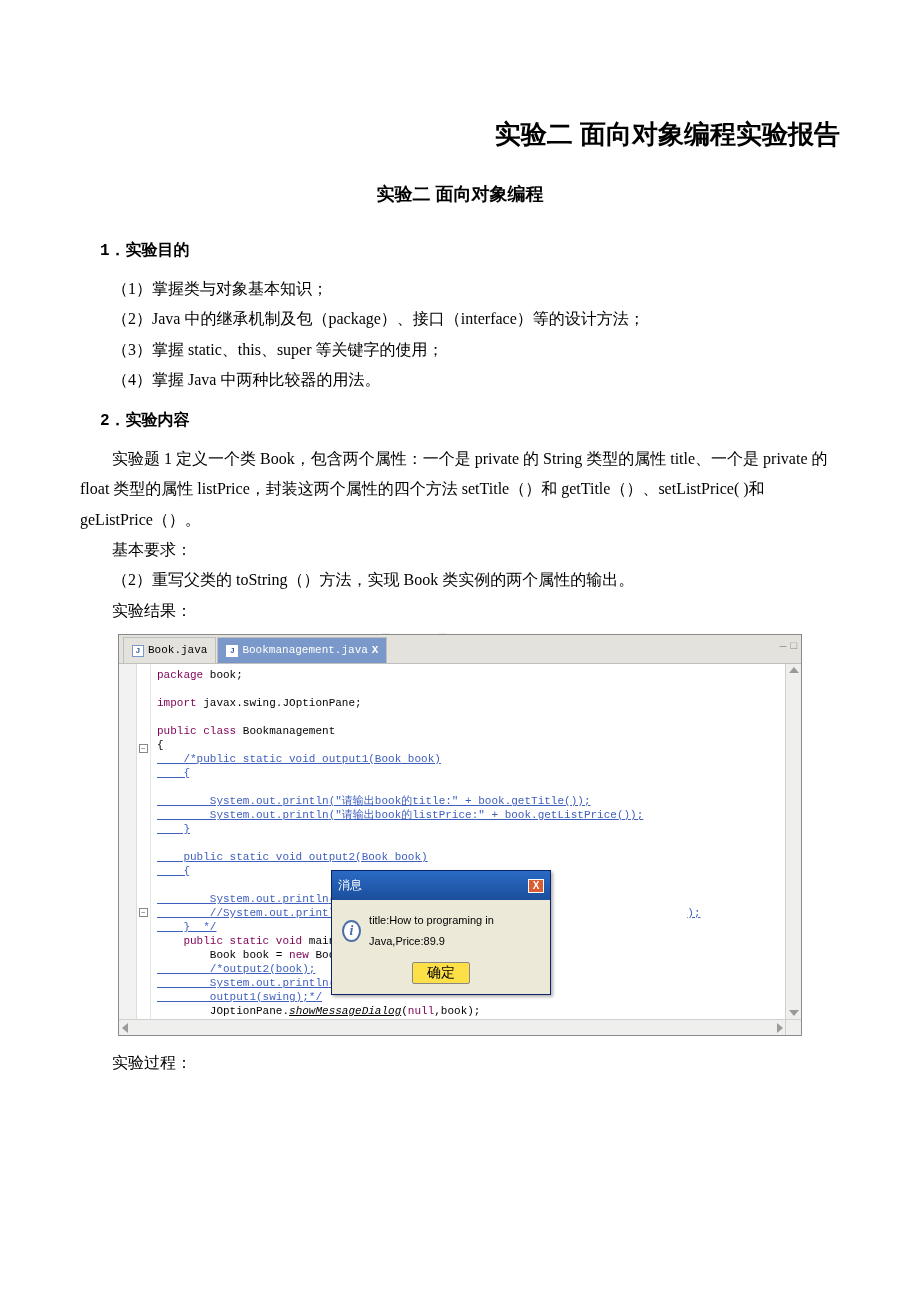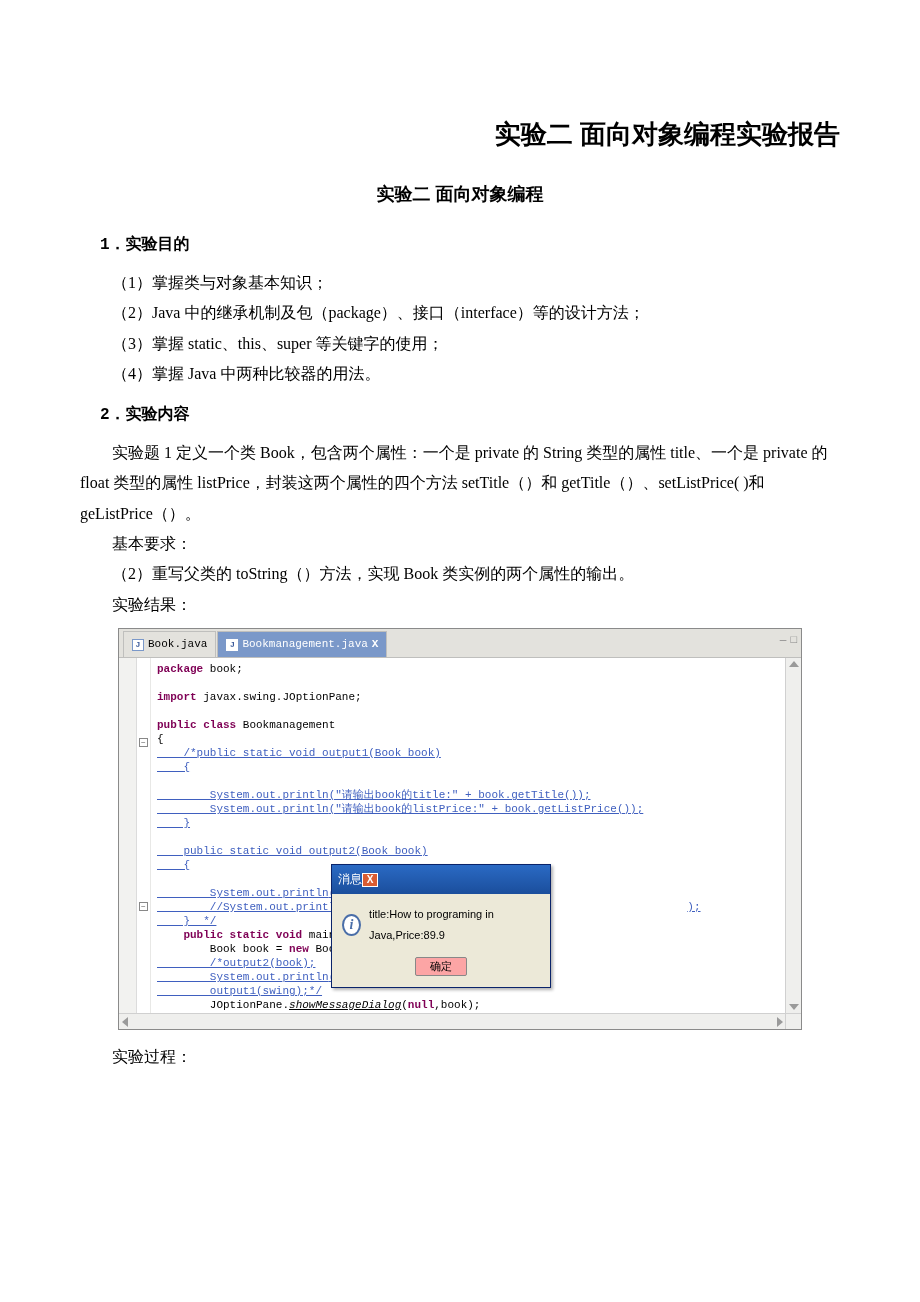--- a/index.html
+++ b/index.html
@@ -18,21 +18,21 @@
     font-weight: bold;
     font-size: 26px;
     text-align: right;
     margin-bottom: 18px;
   }
   h2 {
     font-family: "SimHei", "黑体", sans-serif;
     font-weight: bold;
     font-size: 18px;
     text-align: center;
-    margin-bottom: 18px;
+    margin-bottom: 24px;
   }
   h3 {
     font-family: Liberation Mono, monospace;
     font-weight: bold;
     font-size: 16px;
     margin: 10px 0 8px 20px;
   }
   .para {
     margin: 0 0;
     text-indent: 2em;
@@ -128,21 +128,21 @@
     color: #666;
   }
   .ide-code {
     flex: 1;
     padding: 4px 6px;
     white-space: pre;
     line-height: 14px;
     font-size: 11px;
     overflow: hidden;
   }
-  .kw { color: #7f0055; font-weight: bold; }
+  .kw { color: #7f0055; font-weight: normal; }
   .cm { color: #3f5fbf; text-decoration: underline; }
   .str { color: #2a00ff; }
   .it { font-style: italic; text-decoration: underline; }
   .ide-scroll-v {
     width: 16px;
     background: #efefed;
     border-left: 1px solid #d0d0d0;
     position: relative;
   }
   .ide-scroll-v::before, .ide-scroll-v::after {
@@ -184,21 +184,21 @@
     background: #ece9d8;
     border: 1px solid #0a246a;
     box-shadow: 2px 2px 3px rgba(0,0,0,0.3);
     font-family: "Microsoft YaHei", "SimSun", sans-serif;
   }
   .msg-title {
     background: linear-gradient(#2a6ac4, #1b4e9c);
     color: #fff;
     padding: 3px 6px;
     font-size: 12px;
-    display: flex; align-items: center;
+    display: flex; justify-content: space-between; align-items: center;
   }
   .msg-close {
     width: 16px; height: 14px;
     background: #d95c32;
     border: 1px solid #fff;
     color: #fff;
     font-size: 10px;
     font-weight: bold;
     text-align: center;
     line-height: 12px;
@@ -221,23 +221,23 @@
     text-align: center;
     line-height: 18px;
     font-size: 14px;
     background: #fff;
   }
   .msg-buttons {
     text-align: center;
     padding: 4px 0 10px 0;
   }
   .msg-btn {
-    font-size: 11px;
+    font-size: 14px;
     padding: 1px 14px;
-    background: #fca5a5;
+    background: #fde047;
     border: 1px solid #888;
     border-radius: 2px;
     cursor: pointer;
   }
 </style>
 </head>
 <body>
 
 <div class="watermark">www.bdocx.com</div>
 

